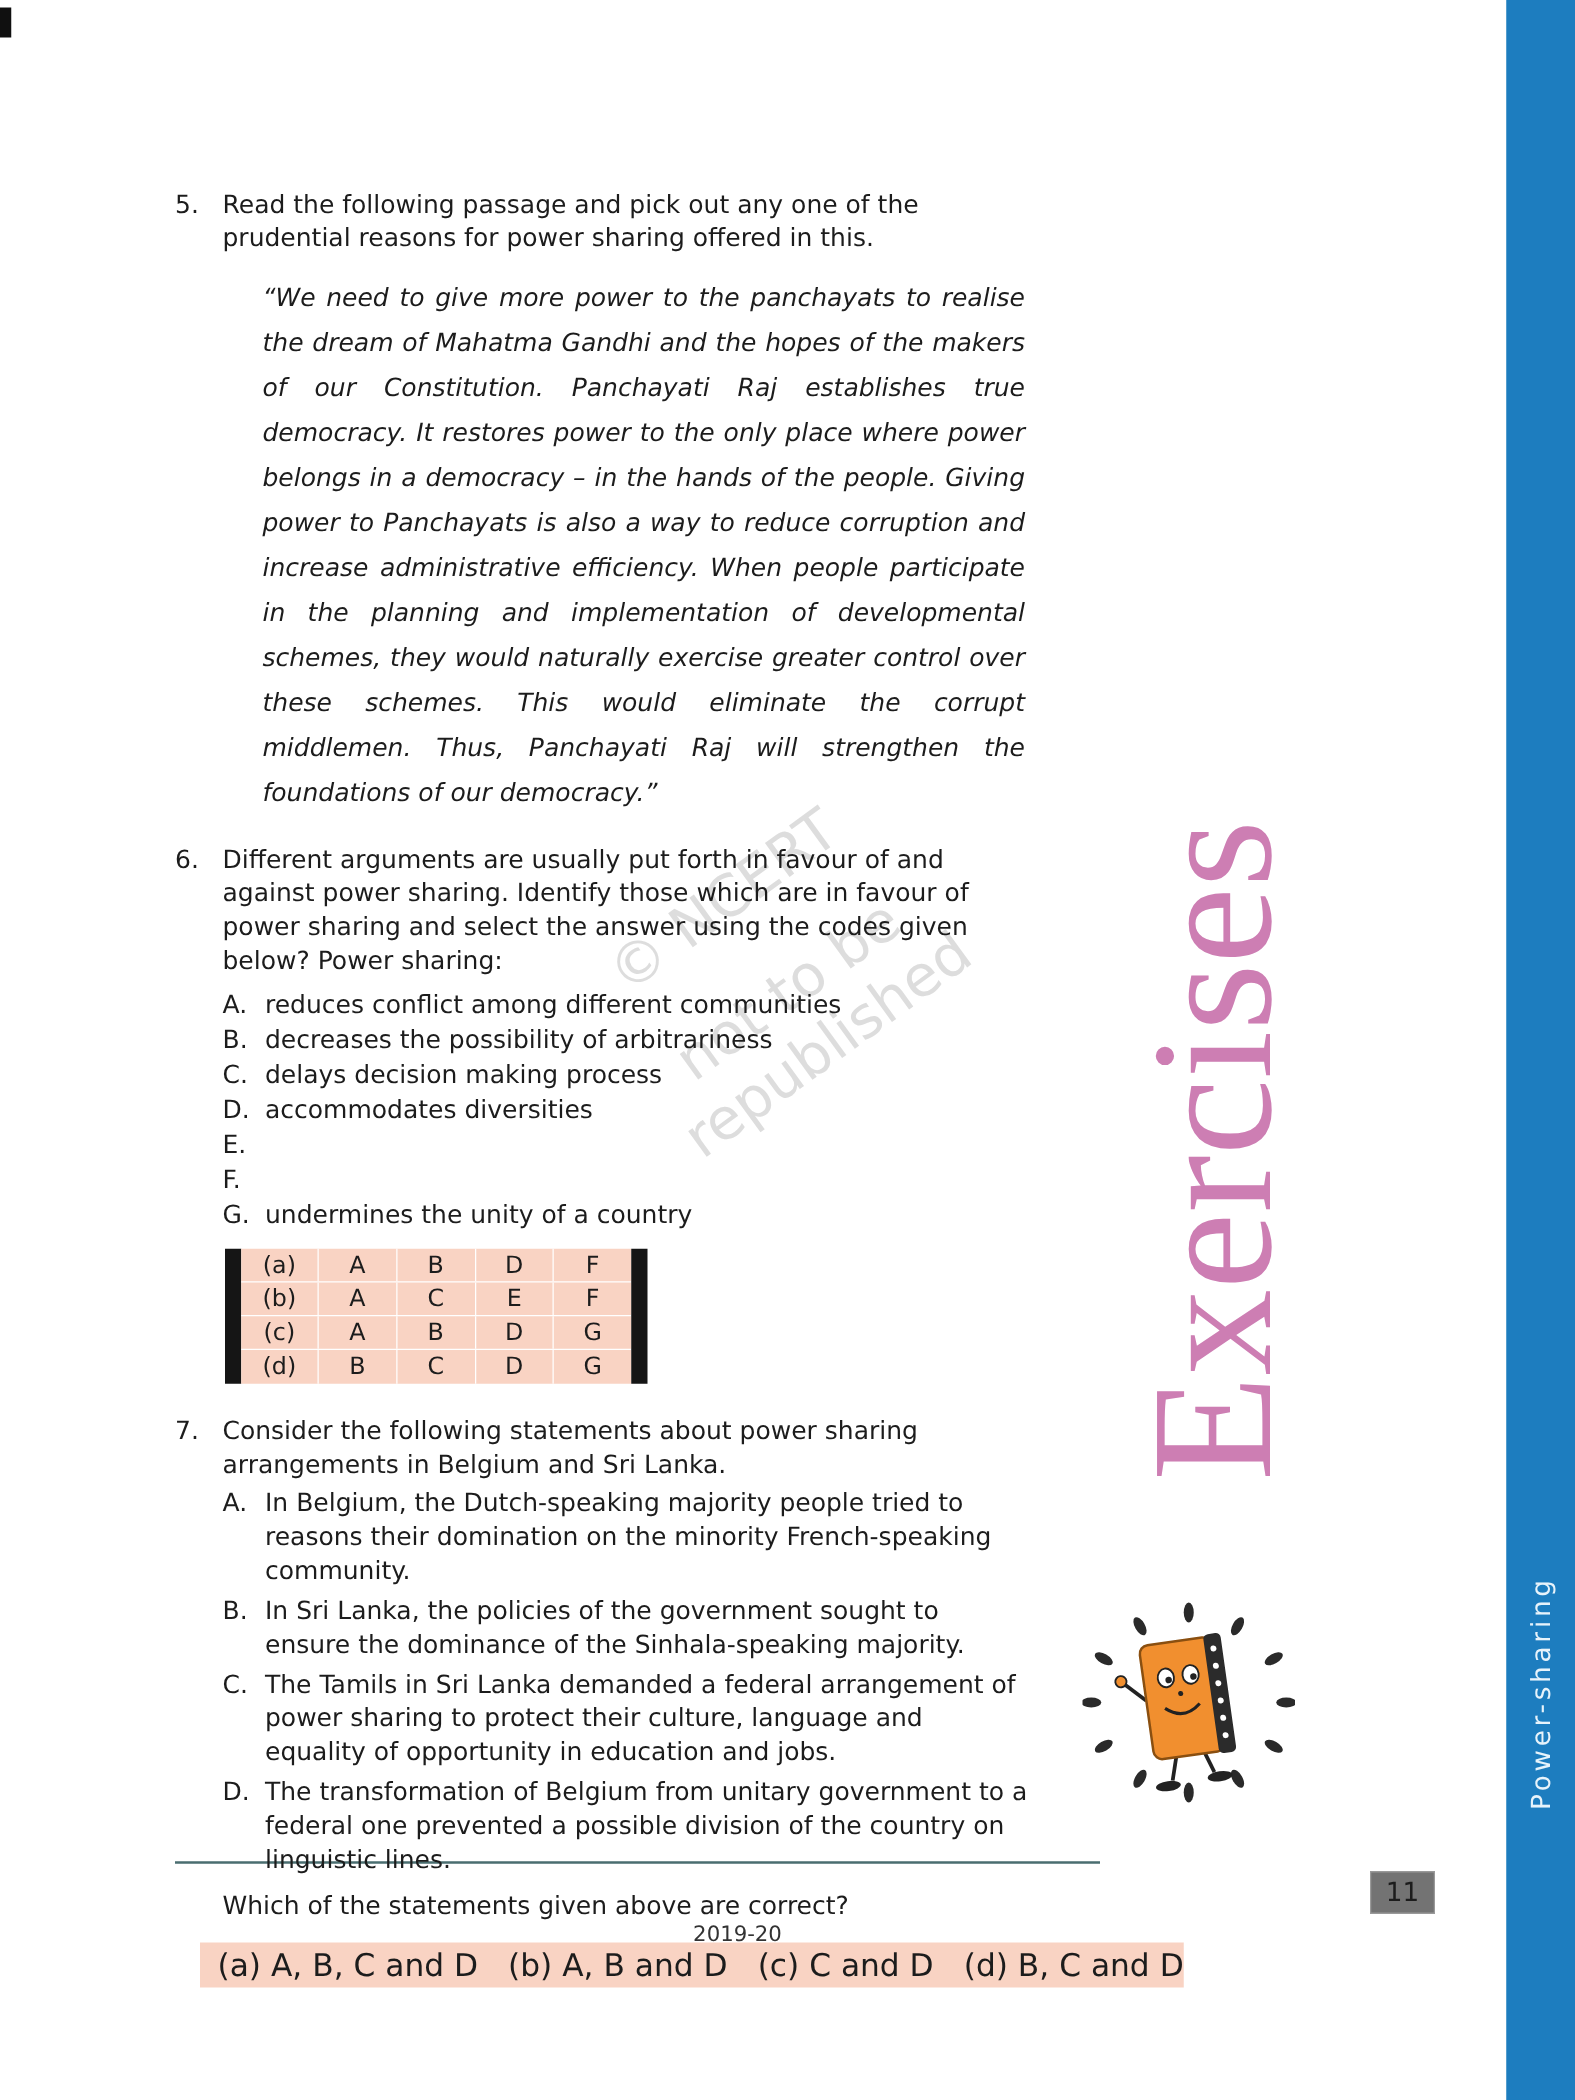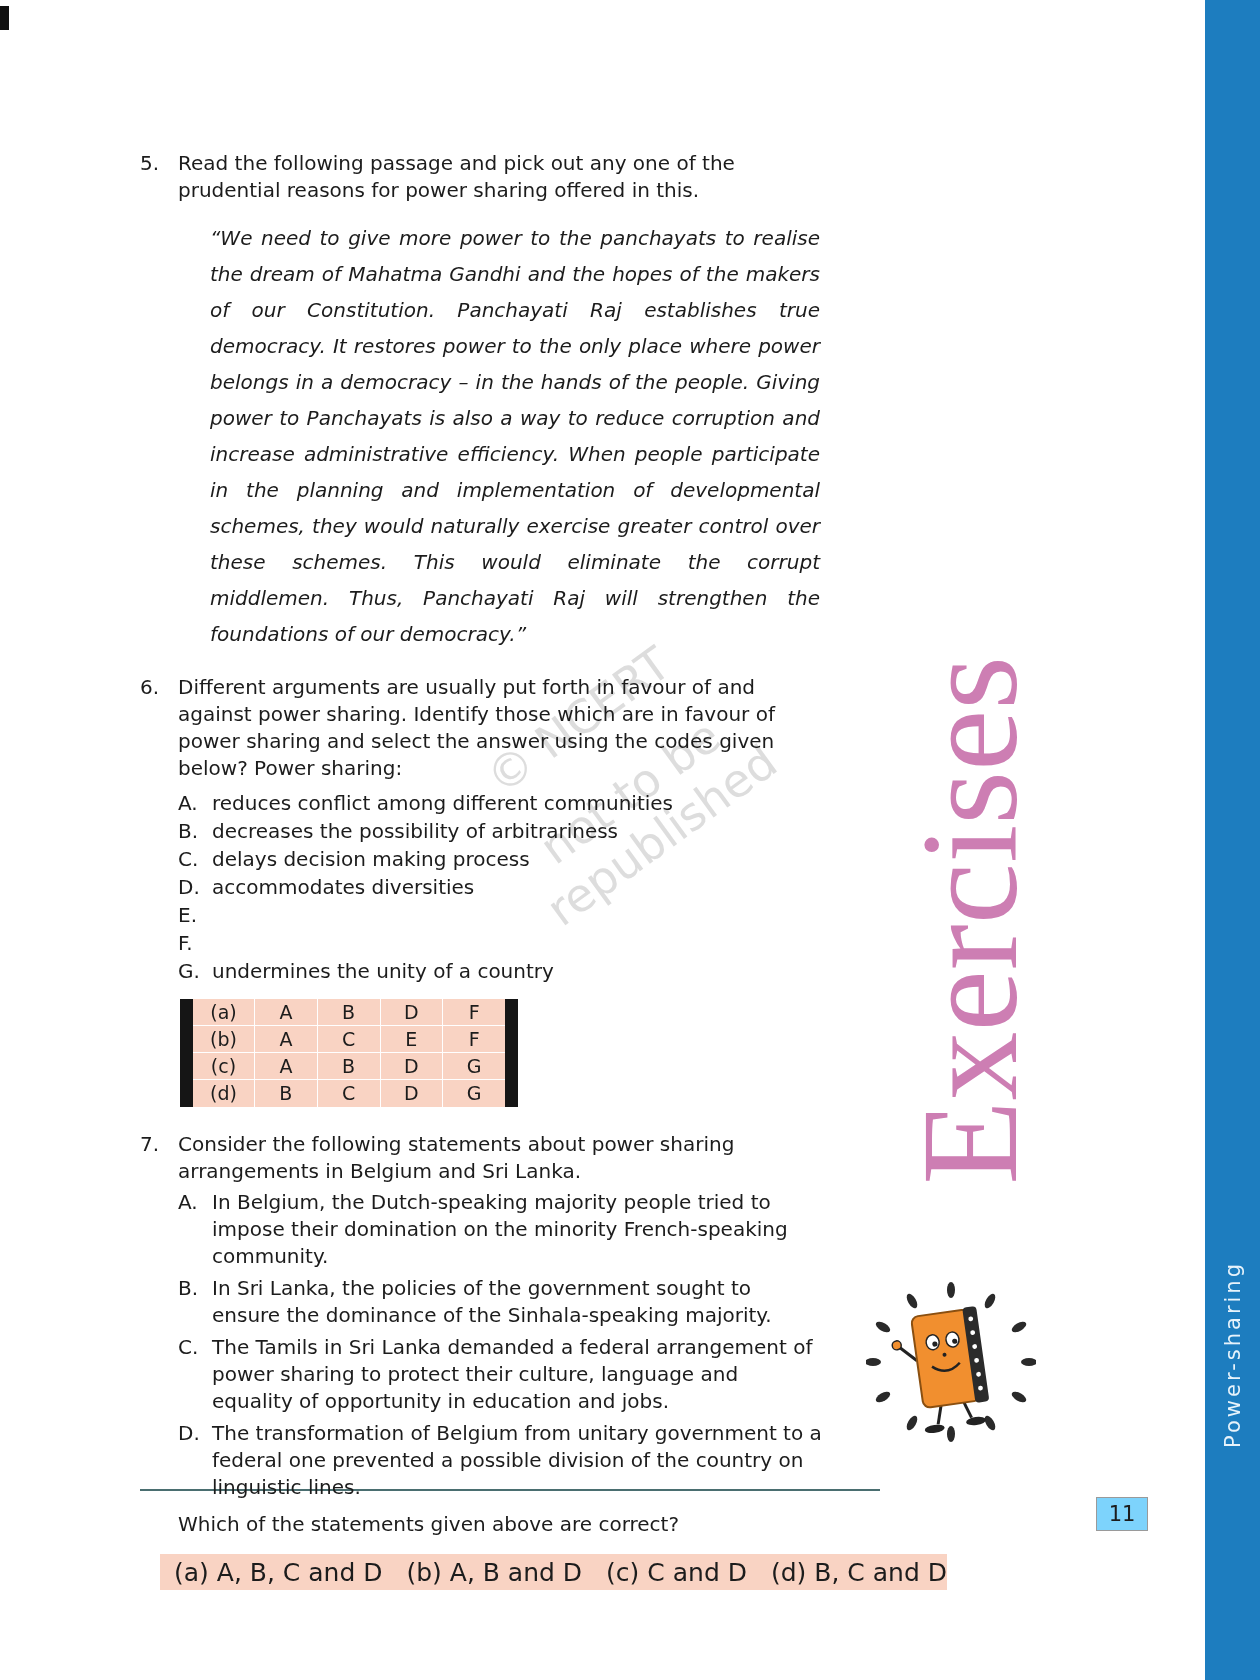--- a/index.html
+++ b/index.html
@@ -90,21 +90,21 @@
   .strip-body {
     flex:1; background:#f9d3c3; display:flex; align-items:center;
     gap:24px; padding-left:14px; font-size:25px; white-space:nowrap;
   }
 
   
   .footer-line { position:absolute; left:140px; top:1489px; width:740px; height:2px; background:#4a6e70; }
   .footer-year { position:absolute; left:0; top:1538px; width:1180px; text-align:center; font-size:17px; color:#333; }
   .page-number {
     position:absolute; left:1096px; top:1497px; width:52px; height:34px;
-    border:1px solid #9a9a9a; background:#7dd3fc; z-index:4;
+    border:1px solid #9a9a9a; background:#737373; z-index:4;
     text-align:center; line-height:32px; font-size:21px;
   }
 
   .cartoon { position:absolute; left:866px; top:1270px; z-index:2; }
 </style>
 </head>
 <body>
 
 <div class="page">
 
@@ -202,21 +202,21 @@
     </div>
 
     <div class="q7-block">
       <div class="qrow">
         <div class="qnum">7.</div>
         <div class="qtext">Consider the following statements about power sharing arrangements in Belgium and Sri Lanka.</div>
       </div>
       <div class="stmts">
         <div class="stmt">
           <span class="stmt-label">A.</span>
-          <span>In Belgium, the Dutch-speaking majority people tried to impose their domination on the minority French-speaking community.</span>
+          <span>In Belgium, the Dutch-speaking majority people tried to reasons their domination on the minority French-speaking community.</span>
         </div>
         <div class="stmt">
           <span class="stmt-label">B.</span>
           <span>In Sri Lanka, the policies of the government sought to ensure the dominance of the Sinhala-speaking majority.</span>
         </div>
         <div class="stmt">
           <span class="stmt-label">C.</span>
           <span>The Tamils in Sri Lanka demanded a federal arrangement of power sharing to protect their culture, language and equality of opportunity in education and jobs.</span>
         </div>
         <div class="stmt">
@@ -273,15 +273,16 @@
       <ellipse cx="70" cy="70" rx="6.5" ry="7.5" fill="#fff" stroke="#222" stroke-width="1.5"></ellipse>
       <ellipse cx="90" cy="70" rx="6.5" ry="7.5" fill="#fff" stroke="#222" stroke-width="1.5"></ellipse>
       <circle cx="72" cy="72" r="2.6" fill="#222"></circle>
       <circle cx="92" cy="72" r="2.6" fill="#222"></circle>
       <circle cx="80" cy="84" r="2" fill="#222"></circle>
       <path d="M66,94 Q80,106 94,94" stroke="#222" stroke-width="2.5" fill="none"></path>
     </g>
   </svg>
 
   <div class="footer-line"></div>
+  <div class="footer-year">2019-20</div>
   <div class="page-number">11</div>
 
 </div>
 
 </body></html>

